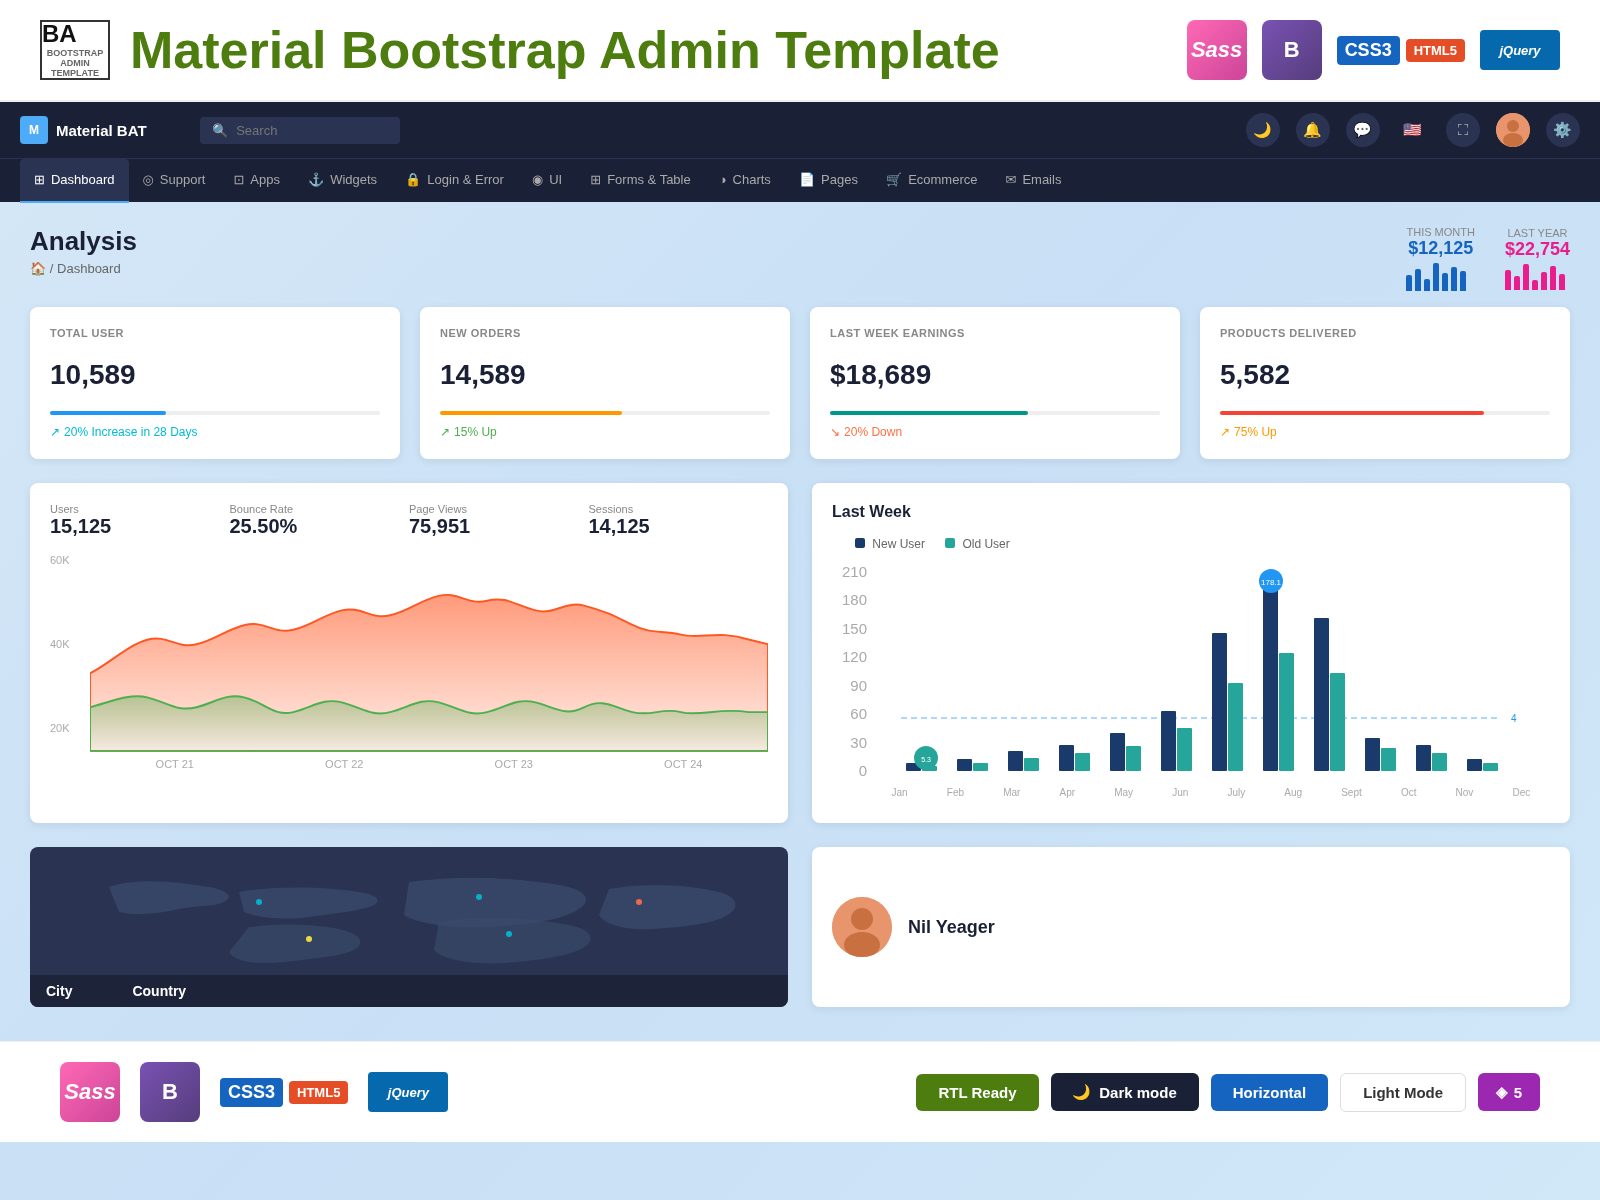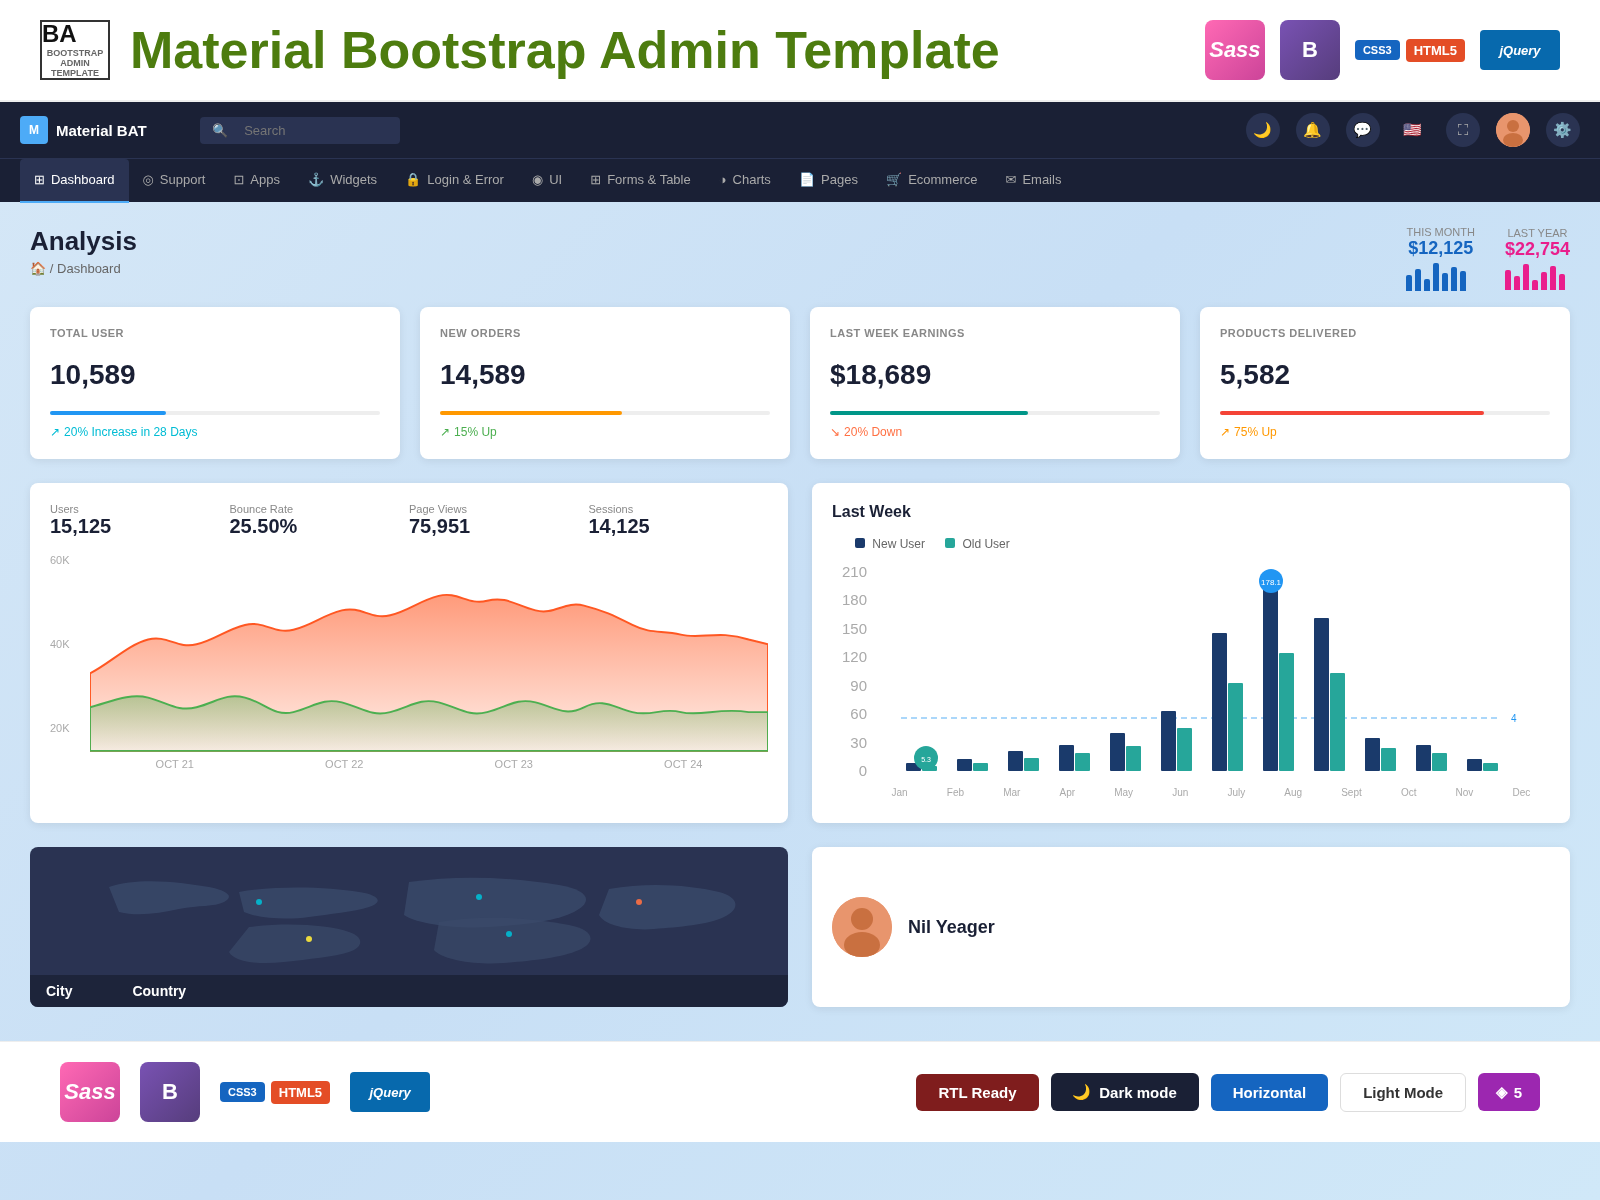--- a/index.html
+++ b/index.html
@@ -57,21 +57,21 @@
     .nav-search {
       background: #2a3352;
       border: none; border-radius: 4px;
       padding: 6px 12px 6px 12px;
       color: #aaa; font-size: 13px;
       width: 200px; display: flex; align-items: center; gap: 8px;
       cursor: pointer;
     }
     .nav-search input {
       background: transparent; border: none; outline: none;
-      color: #84cc16; font-size: 13px; width: 150px; margin-left: 8px;
+      color: #84cc16; font-size: 13px; width: 150px;
     }
     .nav-spacer { flex: 1; }
     .nav-icons {
       display: flex; align-items: center; gap: 16px;
     }
     .nav-icon-btn {
       width: 34px; height: 34px; background: #2a3352;
       border-radius: 50%; display: flex; align-items: center;
       justify-content: center; cursor: pointer; color: #aaa; font-size: 15px;
     }
@@ -242,21 +242,21 @@
       border-top: 1px solid #eee;
       margin-top: 10px;
     }
     .footer-logos { display: flex; align-items: center; gap: 20px; }
     .footer-badges { display: flex; gap: 12px; align-items: center; }
     .badge-btn {
       padding: 10px 22px; border-radius: 6px;
       font-size: 15px; font-weight: 600; cursor: pointer;
       border: none; display: flex; align-items: center; gap: 8px;
     }
-    .badge-rtl { background: #7f1d1d; color: white; }
+    .badge-rtl { background: #4d7c0f; color: white; }
     .badge-dark { background: #1a2035; color: white; }
     .badge-horizontal { background: #1565c0; color: white; }
     .badge-light { background: white; color: #333; border: 1px solid #ddd; }
     .badge-number { background: #9c27b0; color: white; border-radius: 6px; padding: 10px 18px; font-size: 15px; font-weight: 700; display: flex; align-items: center; gap: 6px; cursor: pointer; }
 
     
     .sass-logo {
       width: 60px; height: 60px; border-radius: 8px;
       background: linear-gradient(135deg, #ff69b4 0%, #cc4499 100%);
       display: flex; align-items: center; justify-content: center;
@@ -266,21 +266,21 @@
       width: 60px; height: 60px; border-radius: 8px;
       background: linear-gradient(135deg, #7952b3 0%, #563d7c 100%);
       display: flex; align-items: center; justify-content: center;
       color: white; font-weight: 900; font-size: 22px;
     }
     .css-html-badges {
       display: flex; gap: 6px; align-items: center;
     }
     .css3-badge {
       background: #1565c0; color: white; border-radius: 4px;
-      padding: 4px 8px; font-size: 11px; font-weight: 700;
+      padding: 4px 8px; font-size: 18px; font-weight: 700;
     }
     .html5-badge {
       background: #e44d26; color: white; border-radius: 4px;
       padding: 4px 8px; font-size: 13px; font-weight: 700;
     }
     .jquery-logo {
       width: 80px; height: 40px; background: #0769ad;
       border-radius: 4px; display: flex; align-items: center;
       justify-content: center; color: white; font-size: 13px;
       font-weight: 700; font-style: italic;

